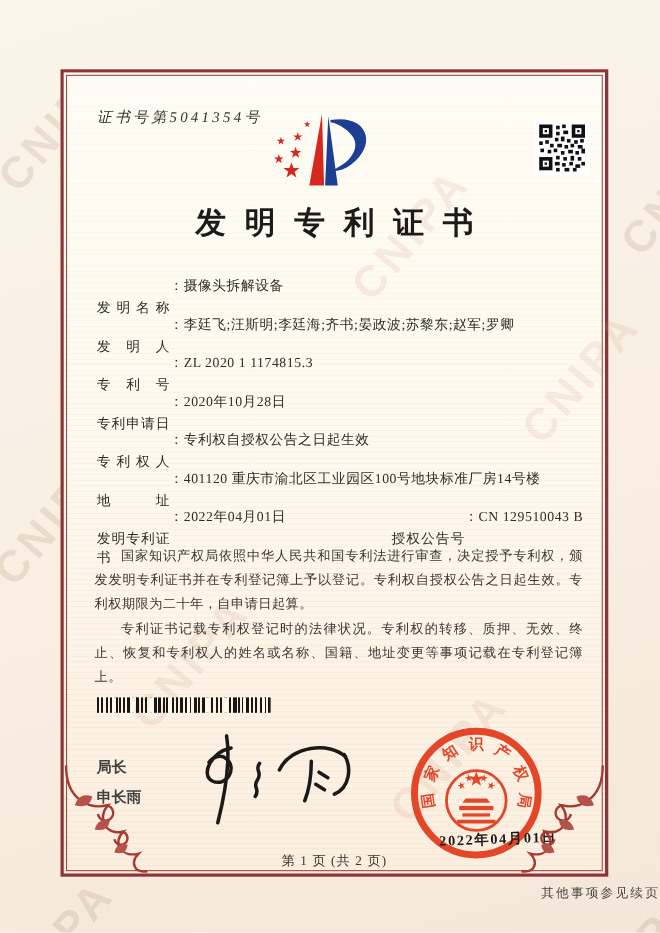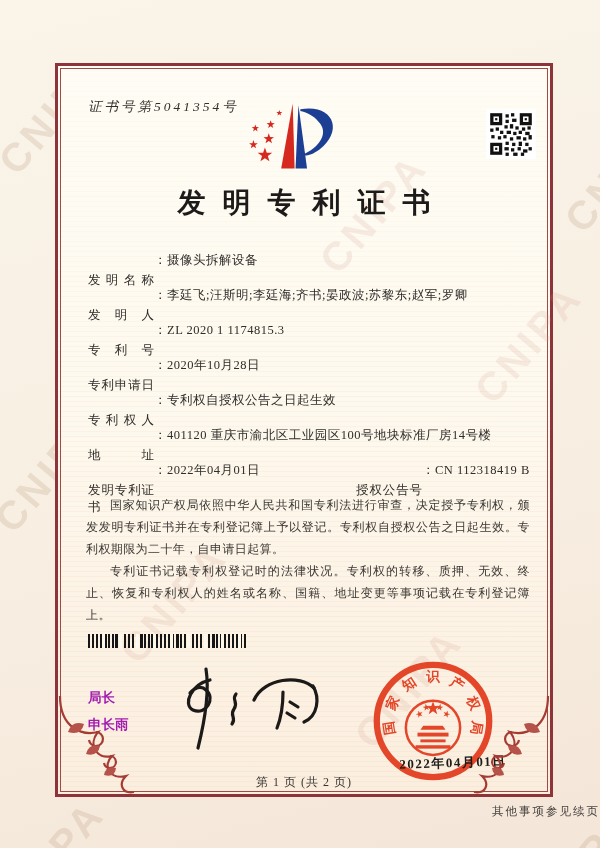--- a/index.html
+++ b/index.html
@@ -54,21 +54,21 @@
     position:absolute; left:30px; top:568px; width:158px; height:14px; z-index:4;
     background-color:transparent;
     background-image:
       repeating-linear-gradient(90deg, rgba(253,248,236,0) 0 14px, #fdf8ec 14px 17px),
       repeating-linear-gradient(90deg, #161616 0 2px, rgba(0,0,0,0) 2px 4px),
       repeating-linear-gradient(90deg, #161616 0 1px, rgba(0,0,0,0) 1px 9px);
   }
   .director{
     position:absolute; left:30px; top:618px; z-index:4;
     font-family:"Liberation Sans","DejaVu Sans",sans-serif; font-weight:600;
-    font-size:13.5px; color:#a21caf; line-height:27px;
+    font-size:13.5px; color:#404040; line-height:27px;
   }
   .signature{ position:absolute; left:112px; top:598px; width:180px; height:92px; z-index:5;}
   .seal{ position:absolute; left:312px; top:592px; width:126px; height:126px; z-index:5; opacity:0.93;}
   .ring-ch{ font-size:14px; font-weight:bold; fill:#e23a1b; text-anchor:middle; font-family:"Liberation Serif",serif;}
   .seal-date{
     position:absolute; left:300px; top:688px; width:190px; text-align:center; z-index:6;
     font-size:13px; font-weight:bold; color:#1d1c1a; letter-spacing:1.5px; transform:rotate(-2deg);
   }
   .page-no{
     position:absolute; left:0; top:708px; width:100%; text-align:center; z-index:4;
@@ -193,21 +193,21 @@
       </div>
       <div class="frow">
         <span class="flabel">专利权人</span><span class="fcolon">：</span><span class="fvalue">专利权自授权公告之日起生效</span>
       </div>
       <div class="frow">
         <span class="flabel">地址</span><span class="fcolon">：</span><span class="fvalue">401120 重庆市渝北区工业园区100号地块标准厂房14号楼</span>
       </div>
       <div class="frow">
         <span class="flabel">发明专利证书</span><span class="fcolon">：</span><span class="fvalue">2022年04月01日</span>
         <span class="grant-right">
-          <span class="flabel">授权公告号</span><span class="fcolon">：</span><span class="fvalue">CN 112318419 B</span>
+          <span class="flabel">授权公告号</span><span class="fcolon">：</span><span class="fvalue">CN 129510043 B</span>
         </span>
       </div>
     </div>
 
     <div class="paras">
       <p>国家知识产权局依照中华人民共和国专利法进行审查，决定授予专利权，颁发发明专利证书并在专利登记簿上予以登记。专利权自授权公告之日起生效。专利权期限为二十年，自申请日起算。</p>
       <p>专利证书记载专利权登记时的法律状况。专利权的转移、质押、无效、终止、恢复和专利权人的姓名或名称、国籍、地址变更等事项记载在专利登记簿上。</p>
     </div>
 
     <div class="barcode"></div>

